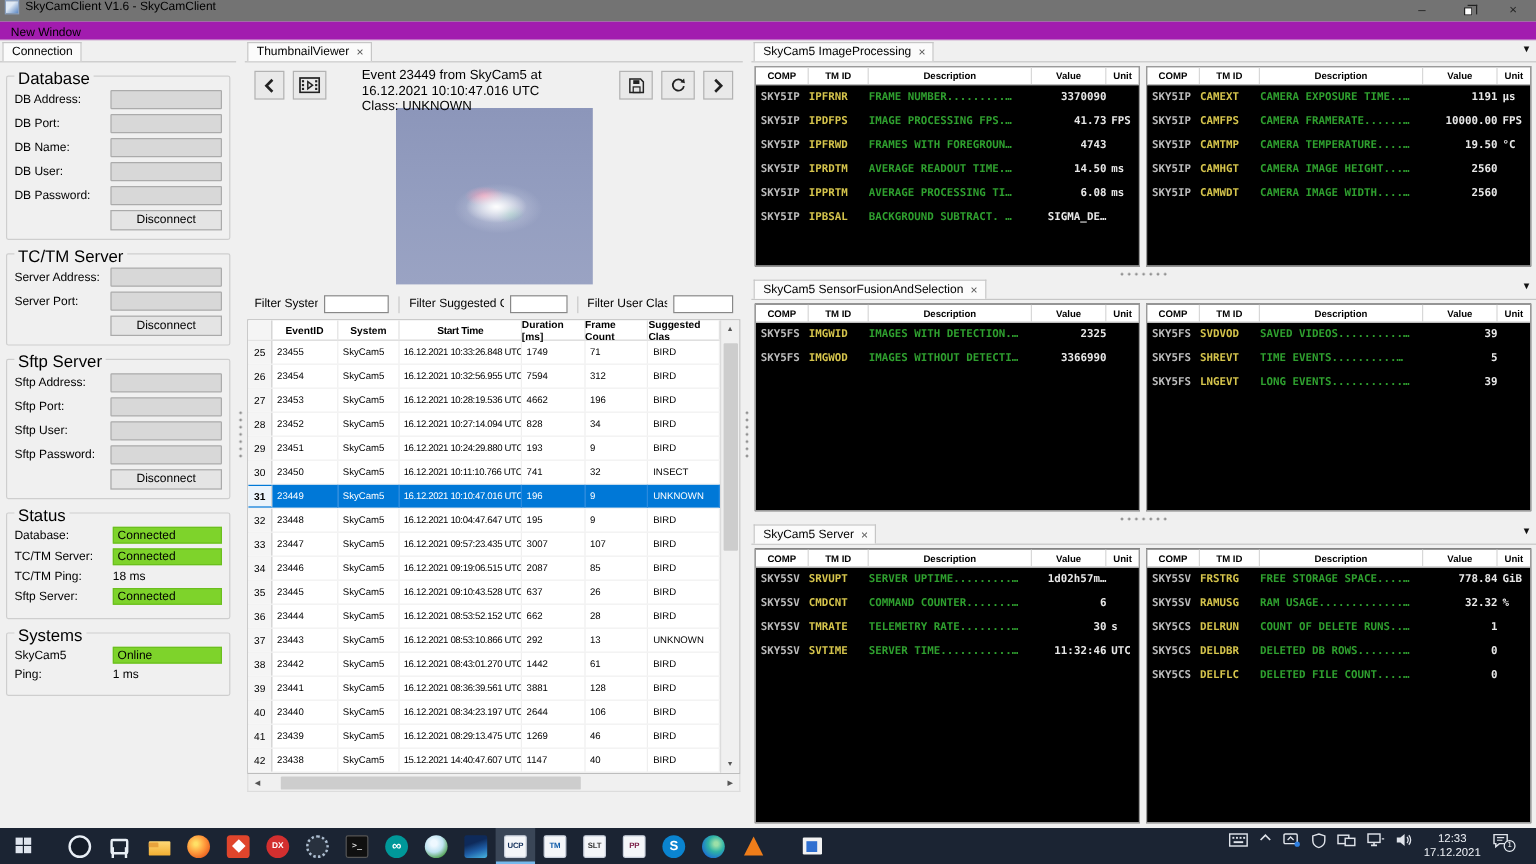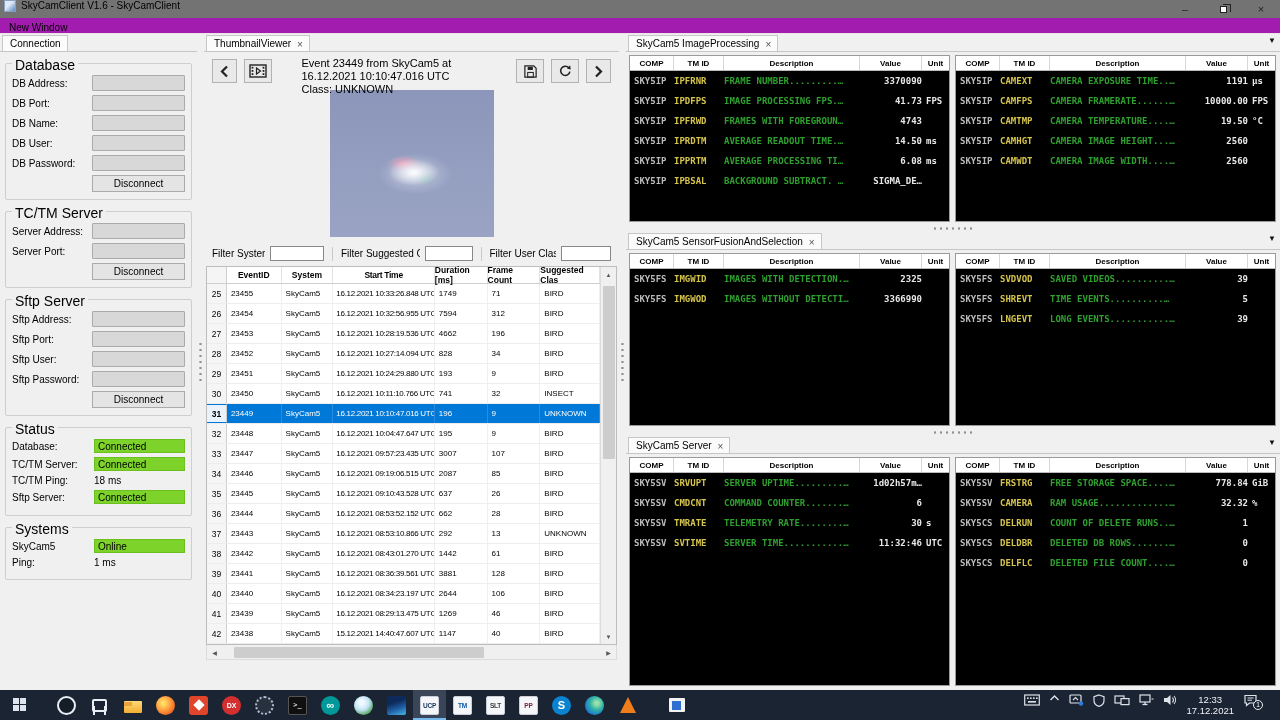--- a/index.html
+++ b/index.html
@@ -774,21 +774,21 @@
             <div class="tbody tb3">
               <div class="trow">
                 <div class="tcomp">SKY5SV</div>
                 <div class="ttm">FRSTRG</div>
                 <div class="tdesc">FREE STORAGE SPACE....…</div>
                 <div class="tval">778.84</div>
                 <div class="tunit">GiB</div>
               </div>
               <div class="trow">
                 <div class="tcomp">SKY5SV</div>
-                <div class="ttm">CAMERA</div>
+                <div class="ttm">RAMUSG</div>
                 <div class="tdesc">RAM USAGE.............…</div>
                 <div class="tval">32.32</div>
                 <div class="tunit">%</div>
               </div>
               <div class="trow">
                 <div class="tcomp">SKY5CS</div>
                 <div class="ttm">DELRUN</div>
                 <div class="tdesc">COUNT OF DELETE RUNS..…</div>
                 <div class="tval">1</div>
                 <div class="tunit"></div>

